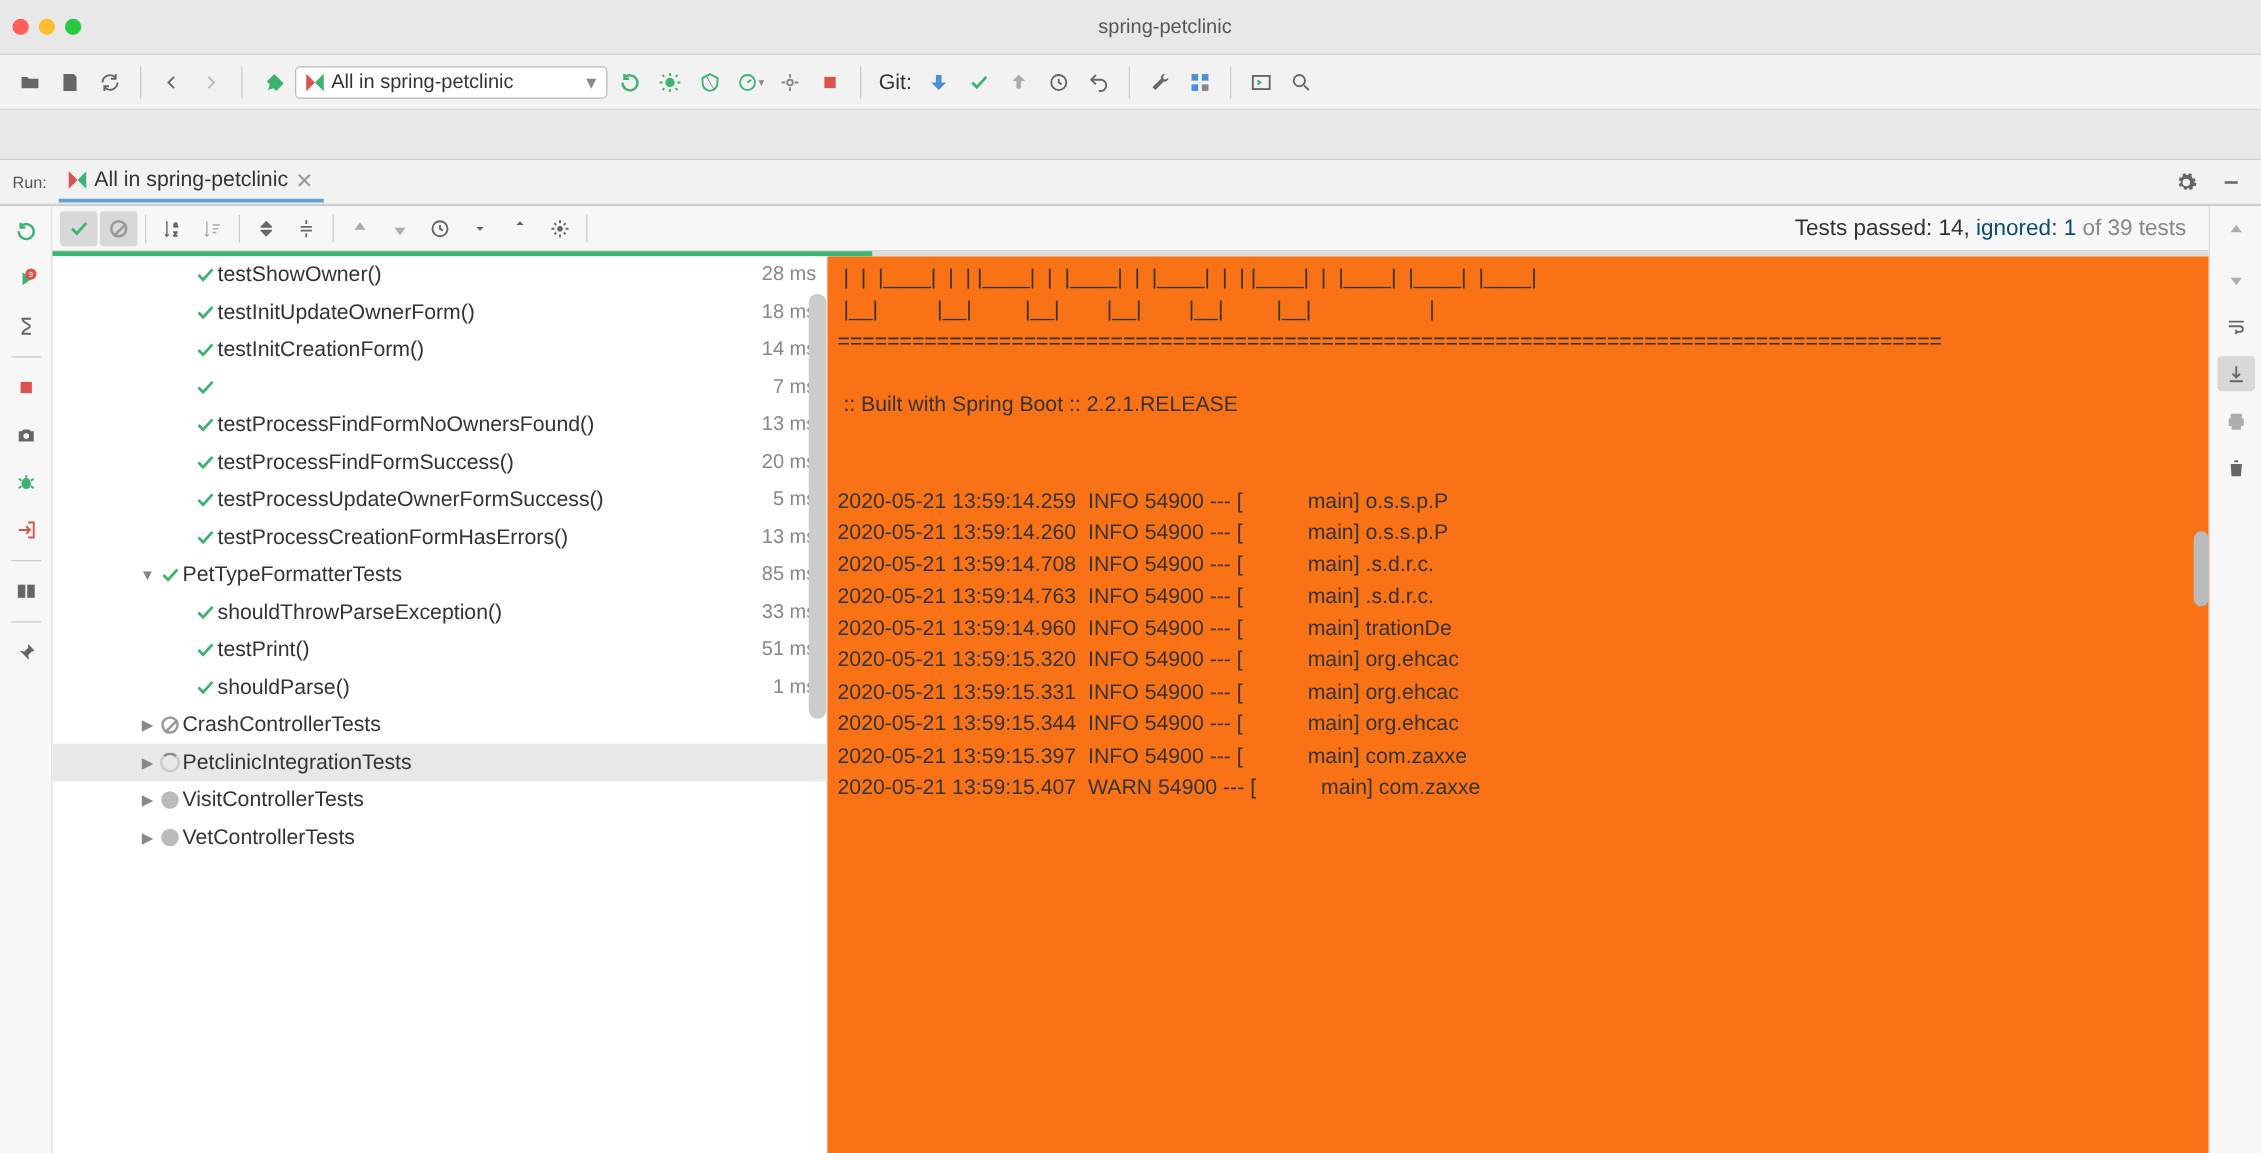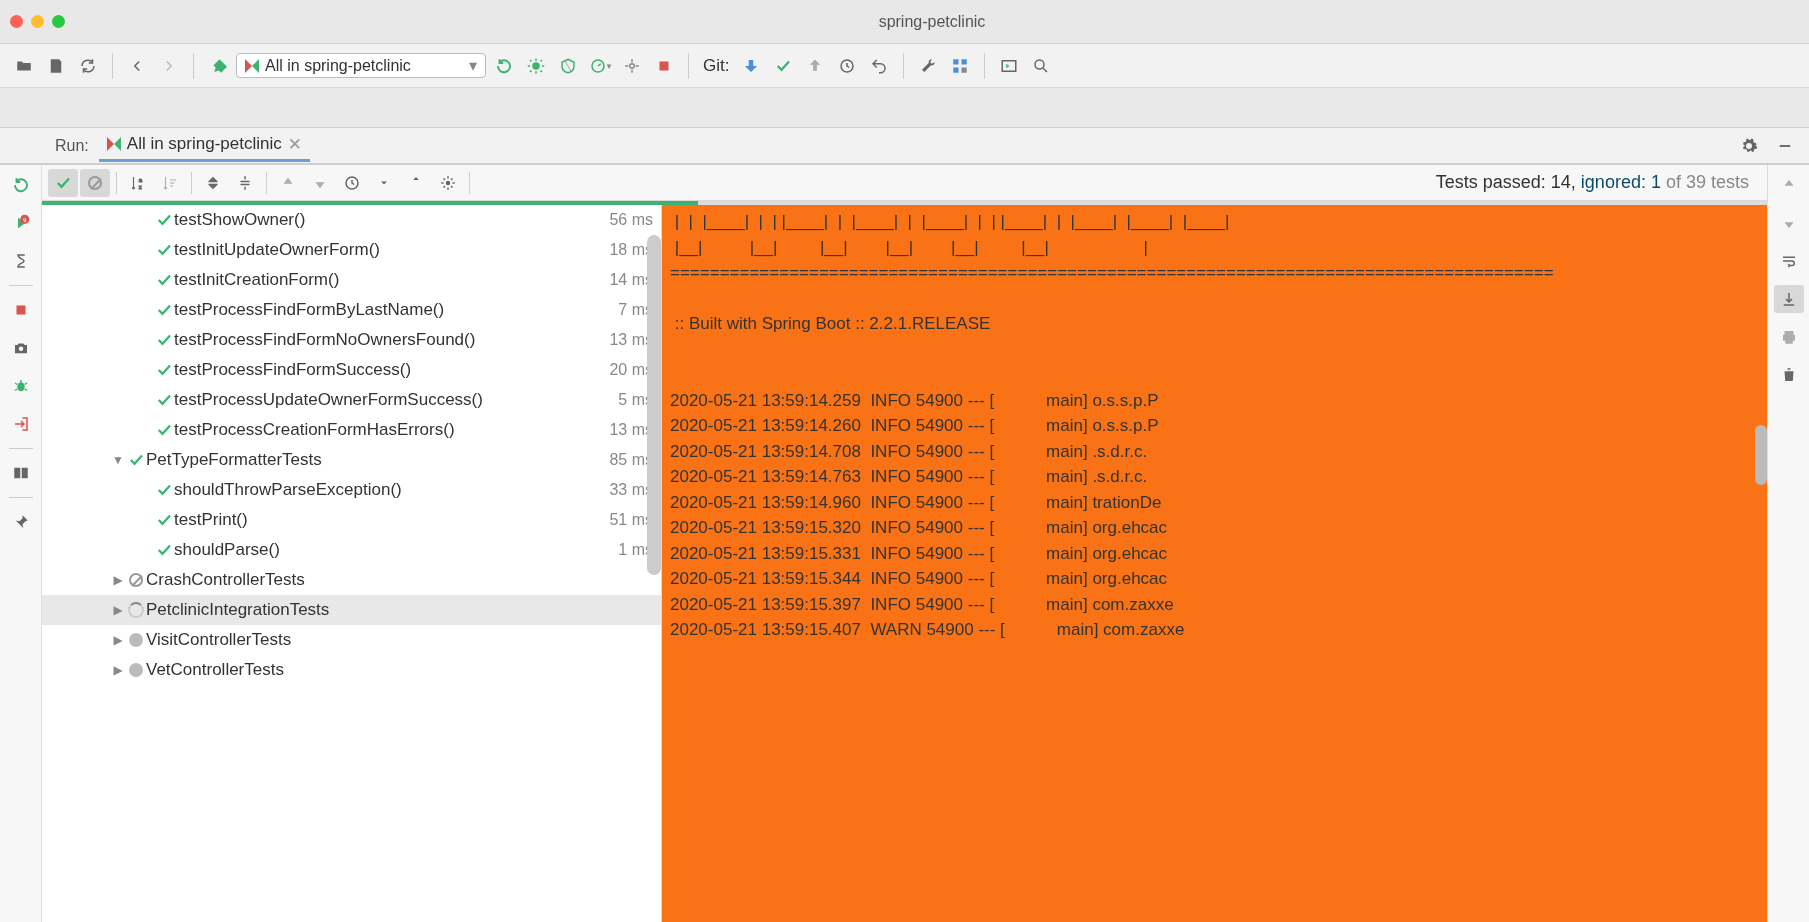--- a/index.html
+++ b/index.html
@@ -20,21 +20,21 @@
 .tb-btn { width: 28px; height: 28px; display: flex; align-items: center; justify-content: center; border-radius: 3px; cursor: pointer; color: #666; }
 .run-config { display: flex; align-items: center; background: #fff; border: 1px solid #bbb; border-radius: 4px; padding: 2px 8px; gap: 6px; font-size: 16px; min-width: 250px; }
 .run-config svg, .tb-btn svg { pointer-events: none; }
 .git-label { font-size: 17px; color: #333; margin: 0 4px; }
 
 
 .navbar { height: 40px; background: #e9e9e9; border-bottom: 1px solid #d0d0d0; }
 
 
 .run-header { height: 36px; display: flex; align-items: center; padding: 0 10px; background: #f2f2f2; border-bottom: 1px solid #d0d0d0; gap: 10px; }
-.run-label { font-size: 16px; color: #555; margin-left: 45px; }
+.run-label { font-size: 13px; color: #555; }
 .run-tab { display: flex; align-items: center; gap: 6px; padding: 4px 8px; border-bottom: 3px solid #6a9ed8; font-size: 17px; }
 .run-tab-close { color: #999; cursor: pointer; }
 .run-header-right { margin-left: auto; display: flex; gap: 8px; }
 
 
 .test-panel { display: flex; height: calc(100vh - 30px - 44px - 40px - 36px); border-top: 1px solid #ccc; }
 
 
 .run-left-bar { width: 42px; background: #f7f7f7; border-right: 1px solid #ddd; display: flex; flex-direction: column; align-items: center; padding-top: 6px; gap: 10px; }
 .rlb-btn { width: 30px; height: 28px; display: flex; align-items: center; justify-content: center; cursor: pointer; color: #666; border-radius: 3px; }
@@ -404,21 +404,21 @@
       <div class="tree-pane" id="tree-pane">
         <div class="tree-row">
             <span class="tree-indent" style="width: 96px;"></span>
             <span class="tree-arrow"></span>
             <span class="tree-icon">
               <svg viewBox="0 0 24 24" fill="none" stroke="#3cb371" stroke-width="3">
                 <path d="M5 12l5 5L20 6"></path>
               </svg>
             </span>
             <span class="tree-name">testShowOwner()</span>
-            <span class="tree-time">56 ms</span>
+            <span class="tree-time">28 ms</span>
           </div>
           <div class="tree-row">
             <span class="tree-indent" style="width: 96px;"></span>
             <span class="tree-arrow"></span>
             <span class="tree-icon">
               <svg viewBox="0 0 24 24" fill="none" stroke="#3cb371" stroke-width="3">
                 <path d="M5 12l5 5L20 6"></path>
               </svg>
             </span>
             <span class="tree-name">testInitUpdateOwnerForm()</span>
@@ -436,21 +436,20 @@
             <span class="tree-time">14 ms</span>
           </div>
           <div class="tree-row">
             <span class="tree-indent" style="width: 96px;"></span>
             <span class="tree-arrow"></span>
             <span class="tree-icon">
               <svg viewBox="0 0 24 24" fill="none" stroke="#3cb371" stroke-width="3">
                 <path d="M5 12l5 5L20 6"></path>
               </svg>
             </span>
-            <span class="tree-name">testProcessFindFormByLastName()</span>
             <span class="tree-time">7 ms</span>
           </div>
           <div class="tree-row">
             <span class="tree-indent" style="width: 96px;"></span>
             <span class="tree-arrow"></span>
             <span class="tree-icon">
               <svg viewBox="0 0 24 24" fill="none" stroke="#3cb371" stroke-width="3">
                 <path d="M5 12l5 5L20 6"></path>
               </svg>
             </span>

